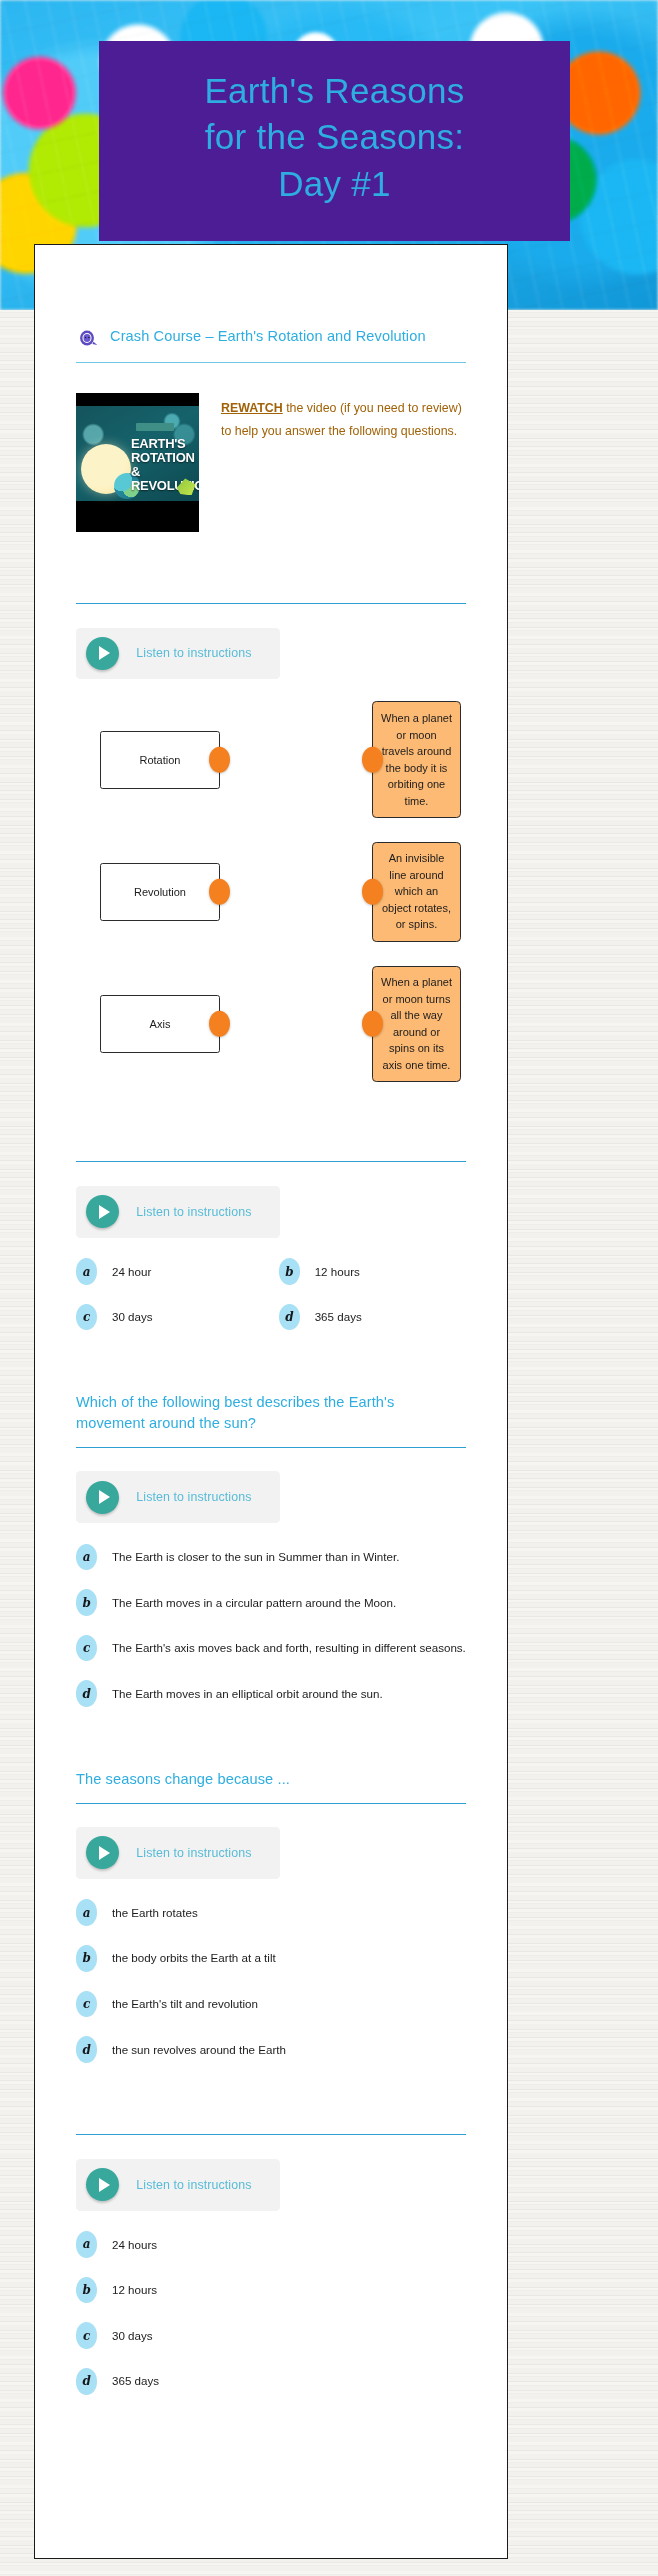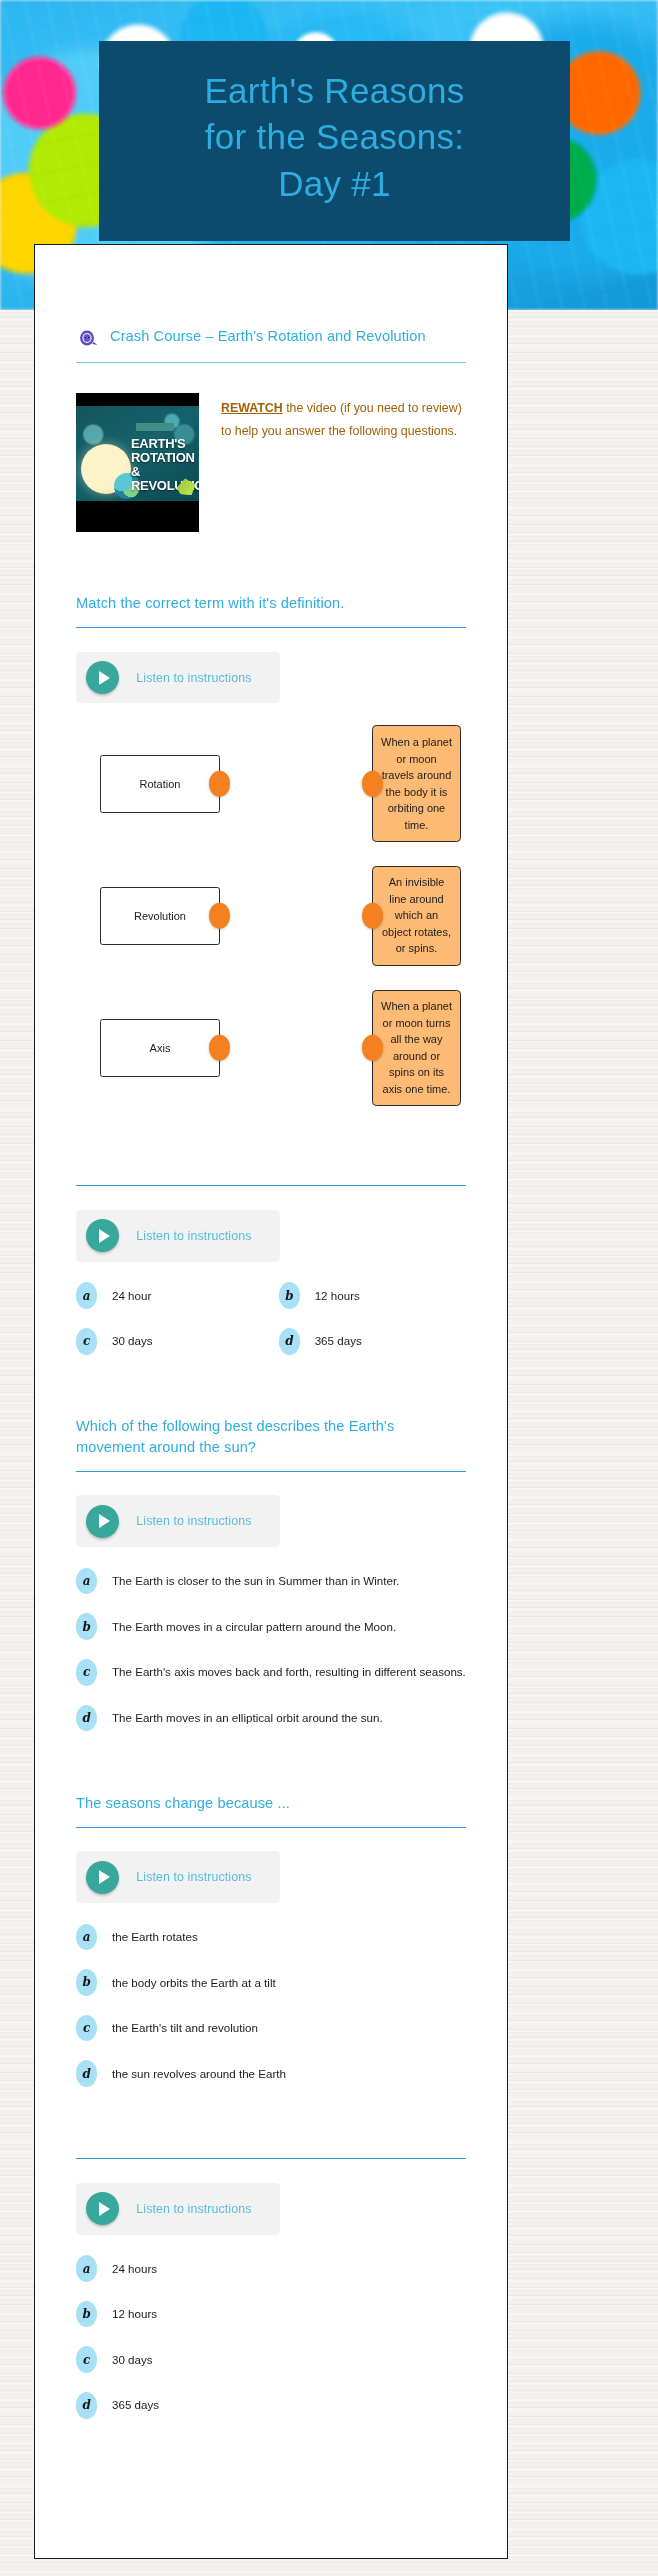--- a/index.html
+++ b/index.html
@@ -67,21 +67,21 @@
       repeating-linear-gradient(-12deg, rgba(0,0,0,0.05) 0 0.9px, transparent 0.9px 29px);
   }
 
   
   .title-plaque {
     position: absolute;
     top: 41px;
     left: 99px;
     width: 471px;
     height: 200px;
-    background: #0c4a6e;
+    background: #4c1d95;
     display: flex;
     flex-direction: column;
     align-items: center;
     justify-content: center;
     padding: 5.1px 15.4px 12px;
   }
   .title-line {
     color: #2eaee0;
     font-size: 35px;
     line-height: 1.33;
@@ -391,23 +391,20 @@
       </div>
       <div class="video-copy">
         <span class="rewatch">REWATCH</span><span> the video (if you need to review) to help you answer the following questions.</span>
       </div>
     </div>
   </div>
 
   <div class="gap-lg"></div>
 
   <div class="section">
-    <div class="sec-head">
-      <div class="sec-title">Match the correct term with it's definition.</div>
-    </div>
     <div class="sec-rule"></div>
 
     <div class="listen-btn">
       <span class="listen-play"></span>
       <span class="listen-label">Listen to instructions</span>
     </div>
 
     <div class="match-wrap">
 
       <div class="match-row">

